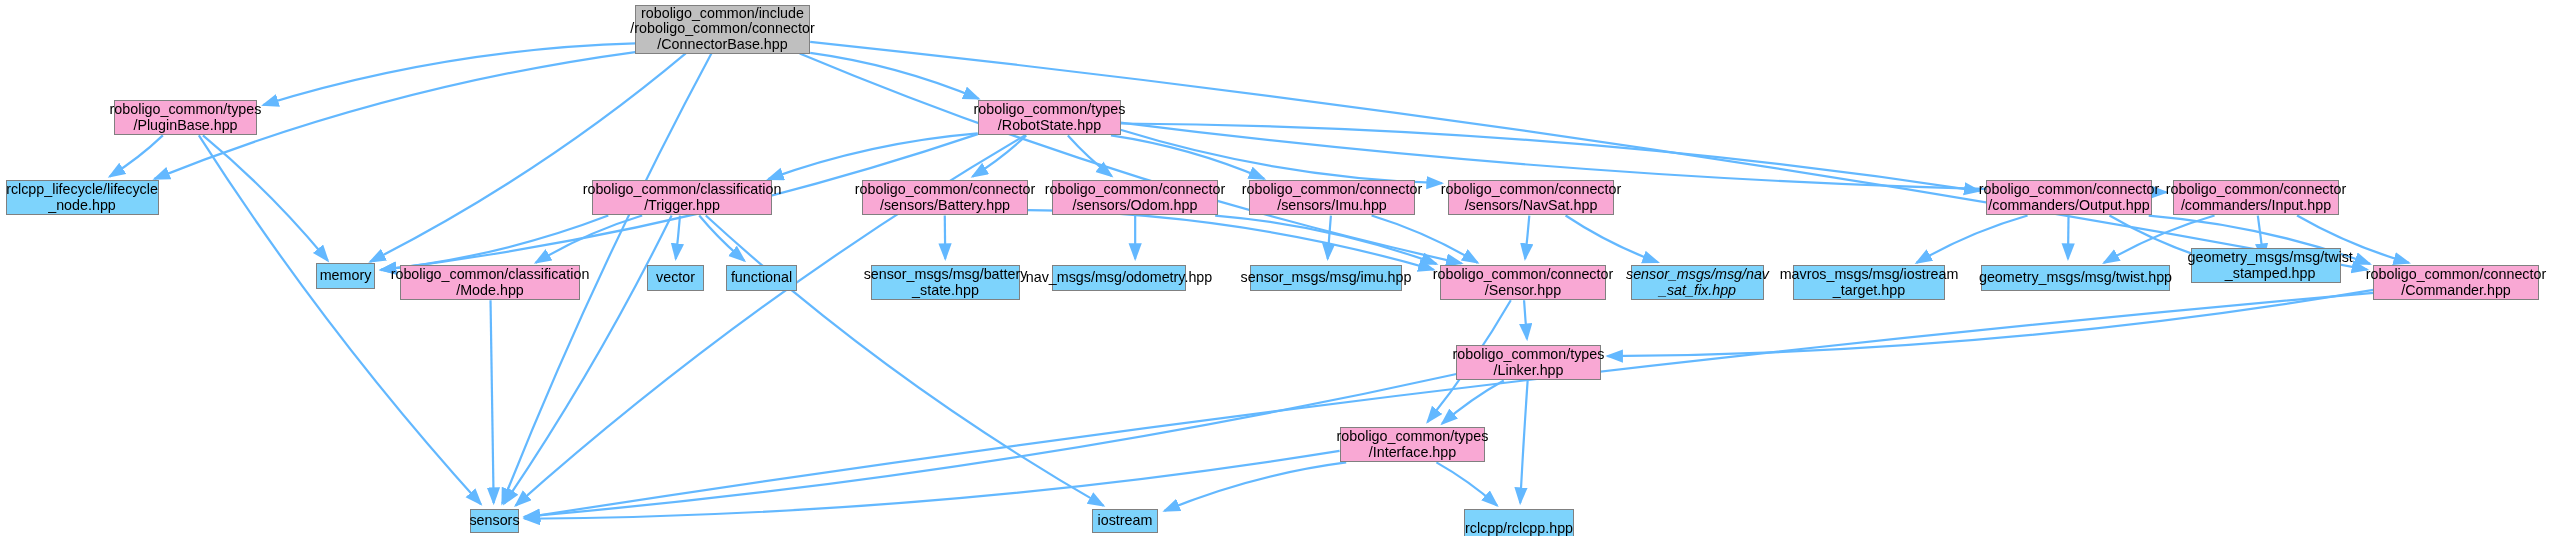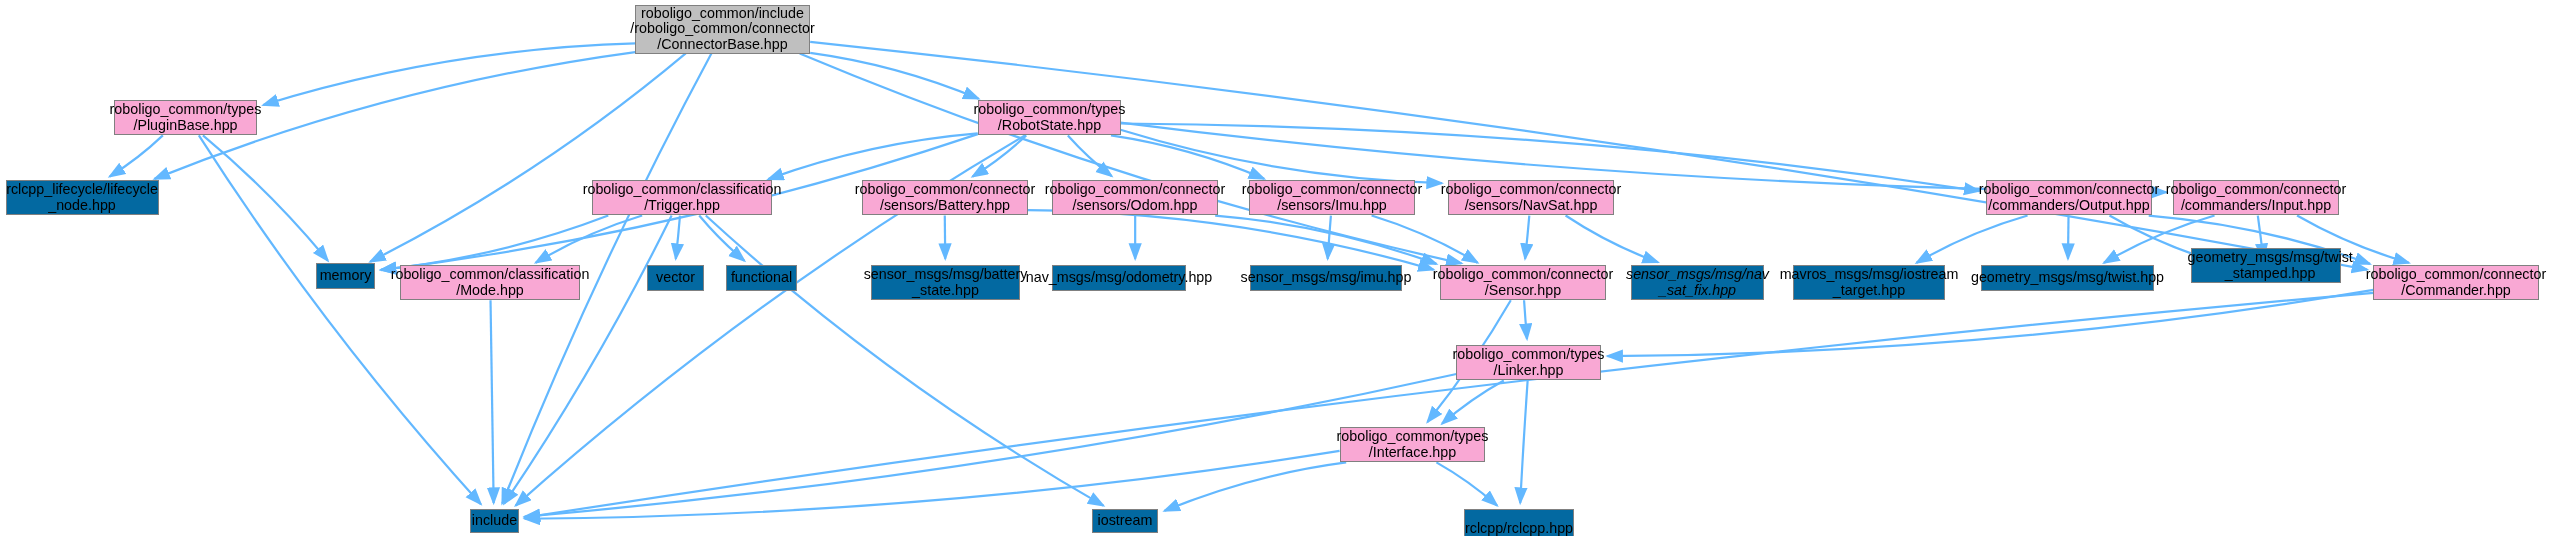--- a/index.html
+++ b/index.html
@@ -34,21 +34,21 @@
     line-height: 15.7px;
     color: #000000;
     white-space: pre-line;
     padding: 0.9px 3.7px;
     z-index: 5;
   }
   .node.internal {
     background: #f9a8d4;
   }
   .node.external {
-    background: #0369a1;
+    background: #7dd3fc;
   }
   .node.root {
     background: #bfbfbf;
   }
 </style>
 </head>
 <body>
 
 <div id="graph-root">
   <svg id="edges" viewBox="0 0 2798 583" preserveAspectRatio="none">
@@ -143,27 +143,27 @@
       <div class="node external" style="left: 871px; top: 265px; width: 149px; height: 35px;">sensor_msgs/msg/battery
 _state.hpp</div>
       <div class="node external" style="left: 1052px; top: 265px; width: 134px; height: 26px;">nav_msgs/msg/odometry.hpp</div>
       <div class="node external" style="left: 1250px; top: 265px; width: 152px; height: 26px;">sensor_msgs/msg/imu.hpp</div>
       <div class="node internal" style="left: 1440px; top: 265px; width: 166px; height: 35px;">roboligo_common/connector
 /Sensor.hpp</div>
       <div class="node external" style="left: 1631px; top: 265px; width: 133px; height: 35px; font-style: italic;">sensor_msgs/msg/nav
 _sat_fix.hpp</div>
       <div class="node external" style="left: 1793px; top: 265px; width: 152px; height: 35px;">mavros_msgs/msg/iostream
 _target.hpp</div>
-      <div class="node external" style="left: 1981px; top: 265px; width: 173px; height: 26px;">geometry_msgs/msg/twist.hpp</div>
+      <div class="node external" style="left: 1981px; top: 265px; width: 189px; height: 26px;">geometry_msgs/msg/twist.hpp</div>
       <div class="node external" style="left: 2191px; top: 248px; width: 150px; height: 35px; padding-left: 12px;">geometry_msgs/msg/twist
 _stamped.hpp</div>
       <div class="node internal" style="left: 2373px; top: 265px; width: 166px; height: 35px;">roboligo_common/connector
 /Commander.hpp</div>
       <div class="node internal" style="left: 1456px; top: 345px; width: 145px; height: 35px;">roboligo_common/types
 /Linker.hpp</div>
       <div class="node internal" style="left: 1340px; top: 427px; width: 145px; height: 35px;">roboligo_common/types
 /Interface.hpp</div>
-      <div class="node external" style="left: 470px; top: 509px; width: 49px; height: 24px;">include</div>
+      <div class="node external" style="left: 470px; top: 509px; width: 49px; height: 24px;">sensors</div>
       <div class="node external" style="left: 1092px; top: 509px; width: 66px; height: 24px;">iostream</div>
       <div class="node external" style="left: 1464px; top: 509px; width: 110px; height: 40px;">rclcpp/rclcpp.hpp</div>
     </div>
 </div>
 
 
 </body></html>

